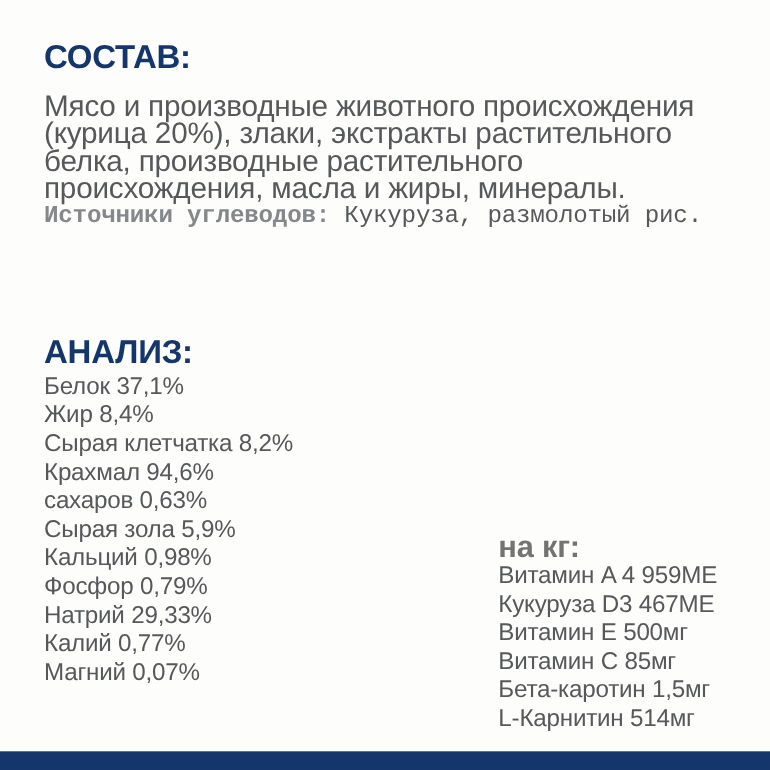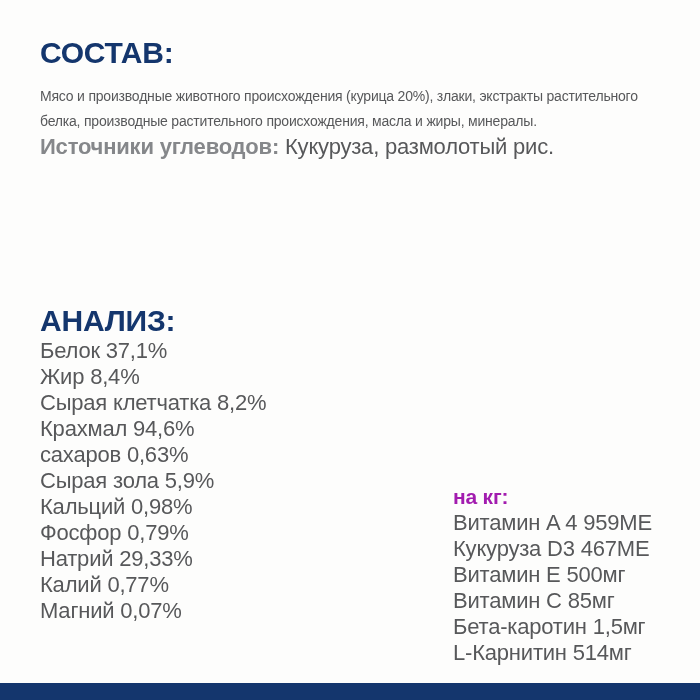--- a/index.html
+++ b/index.html
@@ -23,29 +23,30 @@
     color: #14366d;
   }
   .composition {
     position: absolute;
     left: 40px;
     top: 36px;
     width: 630px;
   }
   .composition-body {
     margin: 14px 0 0 0;
-    font-size: 14px;
+    font-size: 27px;
     line-height: 25px;
     color: #57585a;
   }
   .carb-line {
     margin: 0;
     font-size: 22px;
     line-height: 25px;
     color: #57585a;
+    font-family: Liberation Mono, monospace;
   }
   .gray-bold {
     font-weight: bold;
     color: #85878a;
   }
   .analysis {
     position: absolute;
     left: 40px;
     top: 304px;
     width: 380px;
@@ -57,24 +58,24 @@
     line-height: 26px;
     color: #57585a;
   }
   .vitamins {
     position: absolute;
     left: 453px;
     top: 484px;
     width: 240px;
   }
   .vitamins-header {
-    font-size: 21px;
+    font-size: 28px;
     line-height: 26px;
     font-weight: bold;
-    color: #a21caf;
+    color: #737373;
   }
   .footer-bar {
     position: absolute;
     left: 0;
     right: 0;
     bottom: 0;
     height: 17px;
     background: #14366d;
   }
 </style>

